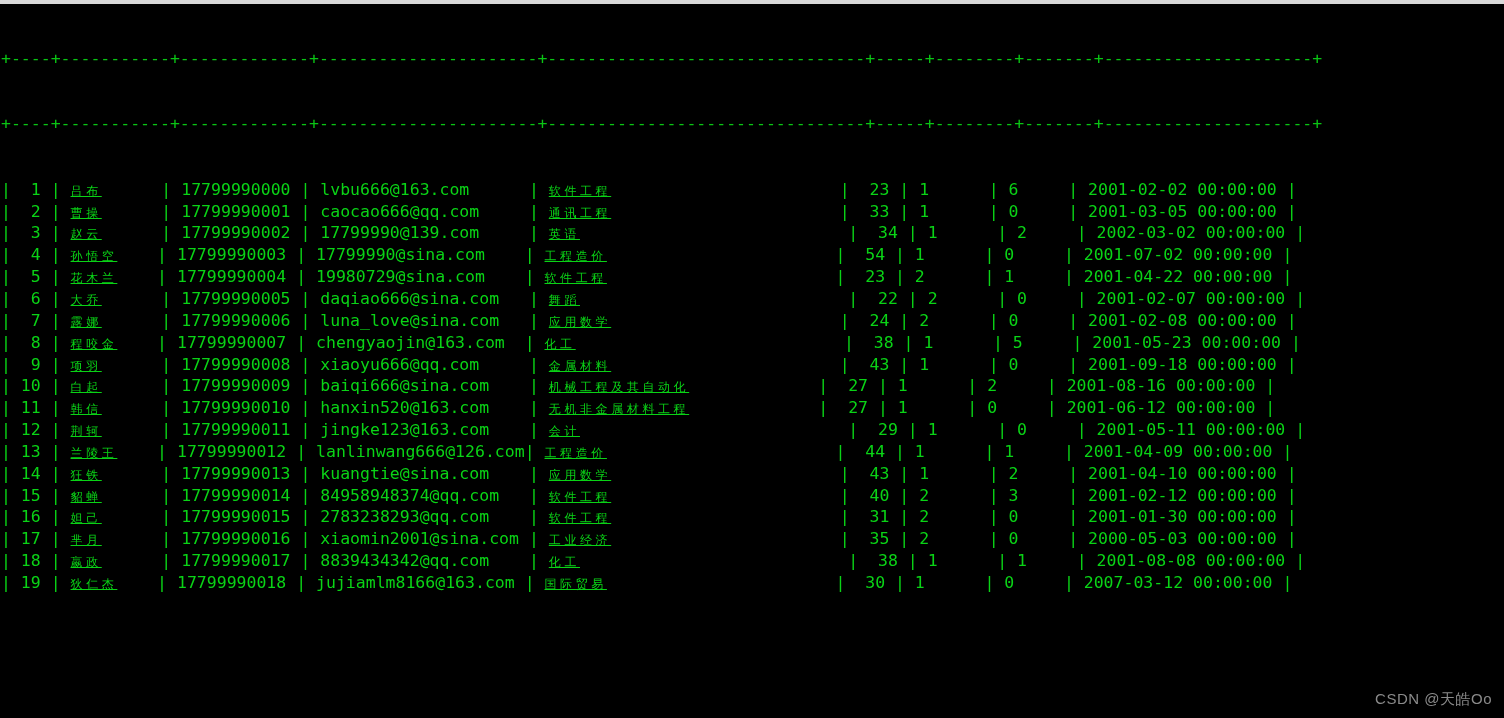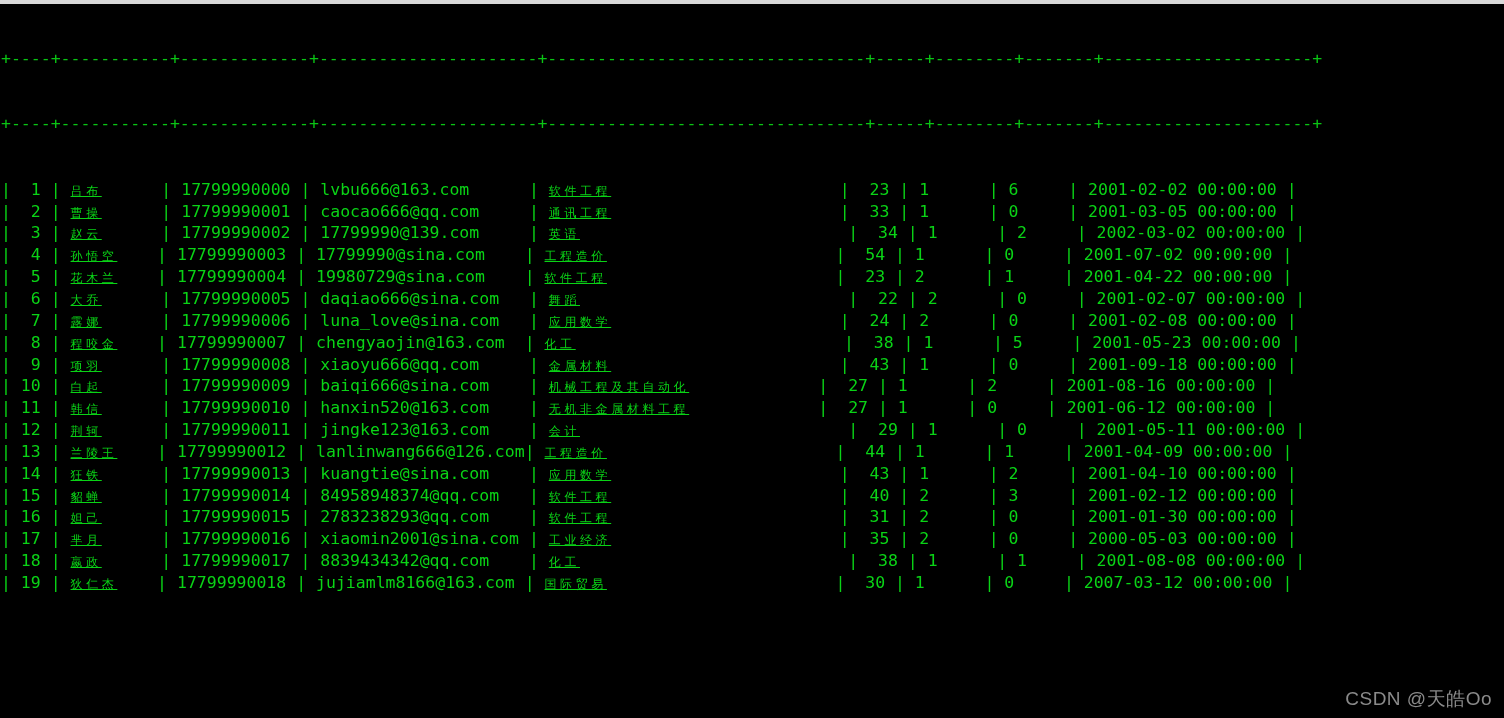--- a/index.html
+++ b/index.html
@@ -48,21 +48,21 @@
     font-family: "DejaVu Sans", "Liberation Sans", sans-serif;
     font-size: 12px;
     letter-spacing: 3.6px;
     text-decoration: underline;
   }
   #watermark {
     position: absolute;
     right: 12px;
     bottom: 8px;
     font-family: "Liberation Sans", sans-serif;
-    font-size: 19px;
+    font-size: 15px;
     color: #8a8a8a;
     letter-spacing: 0.5px;
     white-space: pre;
   }
 </style>
 </head>
 <body>
 
 <div id="terminal">
 

